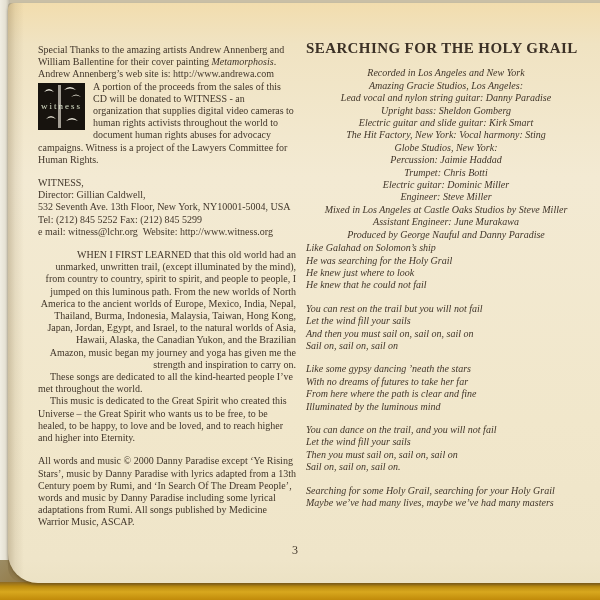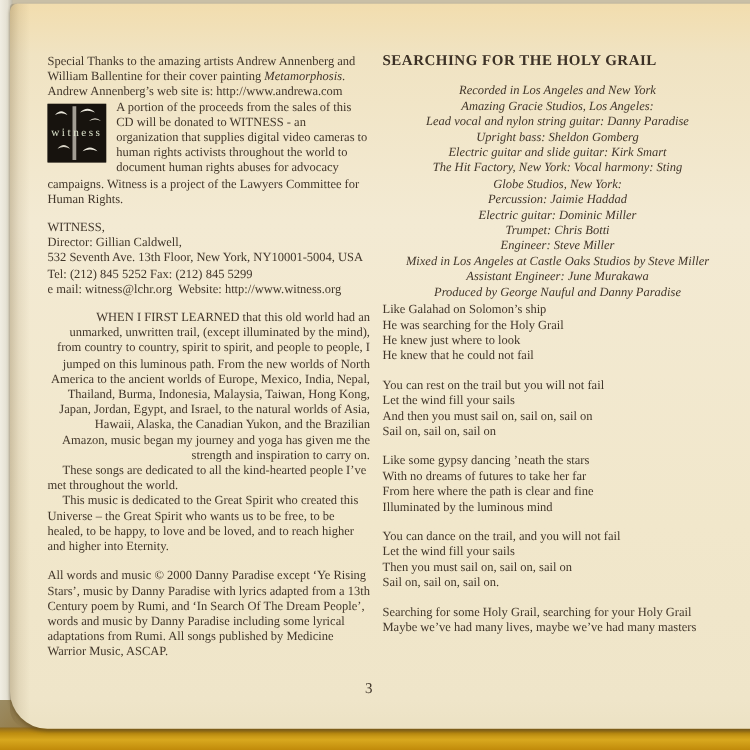--- a/index.html
+++ b/index.html
@@ -54,25 +54,25 @@
   .journey-wrap .jpar{margin:0;text-indent:12px;}
   .journey-wrap .jpar:first-of-type{text-indent:0;text-align:right;}
 
   .page-number{
     position:absolute;left:284px;top:540px;
     font-size:12px;color:#41362a;
   }
 
   
   .song-title{
-    font-weight:bold;font-size:12px;letter-spacing:.4px;
+    font-weight:bold;font-size:15px;letter-spacing:.4px;
     margin:0 0 13px 0;color:#3c3126;
   }
   .credits{font-style:italic;margin:0 0 1px 0;text-align:center;}
-  .stanza{white-space:pre-line;margin:0 0 11px 0;}
+  .stanza{white-space:pre-line;margin:0 0 11px 0;font-style:italic;}
 </style>
 </head>
 <body>
 
 <div class="scan">
   <div class="edge-left"></div>
   <div class="corner-shadow"></div>
   <div class="edge-bottom-gold"></div>
 
   <div class="page">
@@ -123,22 +123,22 @@
       <div class="credits">
 
       <div class="credit-line">Recorded in Los Angeles and New York</div>
           <div class="credit-line">Amazing Gracie Studios, Los Angeles:</div>
           <div class="credit-line">Lead vocal and nylon string guitar: Danny Paradise</div>
           <div class="credit-line">Upright bass: Sheldon Gomberg</div>
           <div class="credit-line">Electric guitar and slide guitar: Kirk Smart</div>
           <div class="credit-line">The Hit Factory, New York: Vocal harmony: Sting</div>
           <div class="credit-line">Globe Studios, New York:</div>
           <div class="credit-line">Percussion: Jaimie Haddad</div>
+          <div class="credit-line">Trumpet: Chris Botti</div>
           <div class="credit-line">Electric guitar: Dominic Miller</div>
-          <div class="credit-line">Trumpet: Chris Botti</div>
           <div class="credit-line">Engineer: Steve Miller</div>
           <div class="credit-line">Mixed in Los Angeles at Castle Oaks Studios by Steve Miller</div>
           <div class="credit-line">Assistant Engineer: June Murakawa</div>
           <div class="credit-line">Produced by George Nauful and Danny Paradise</div>
         </div>
 
       <div>
 
       <div class="stanza">Like Galahad on Solomon’s ship
 He was searching for the Holy Grail

